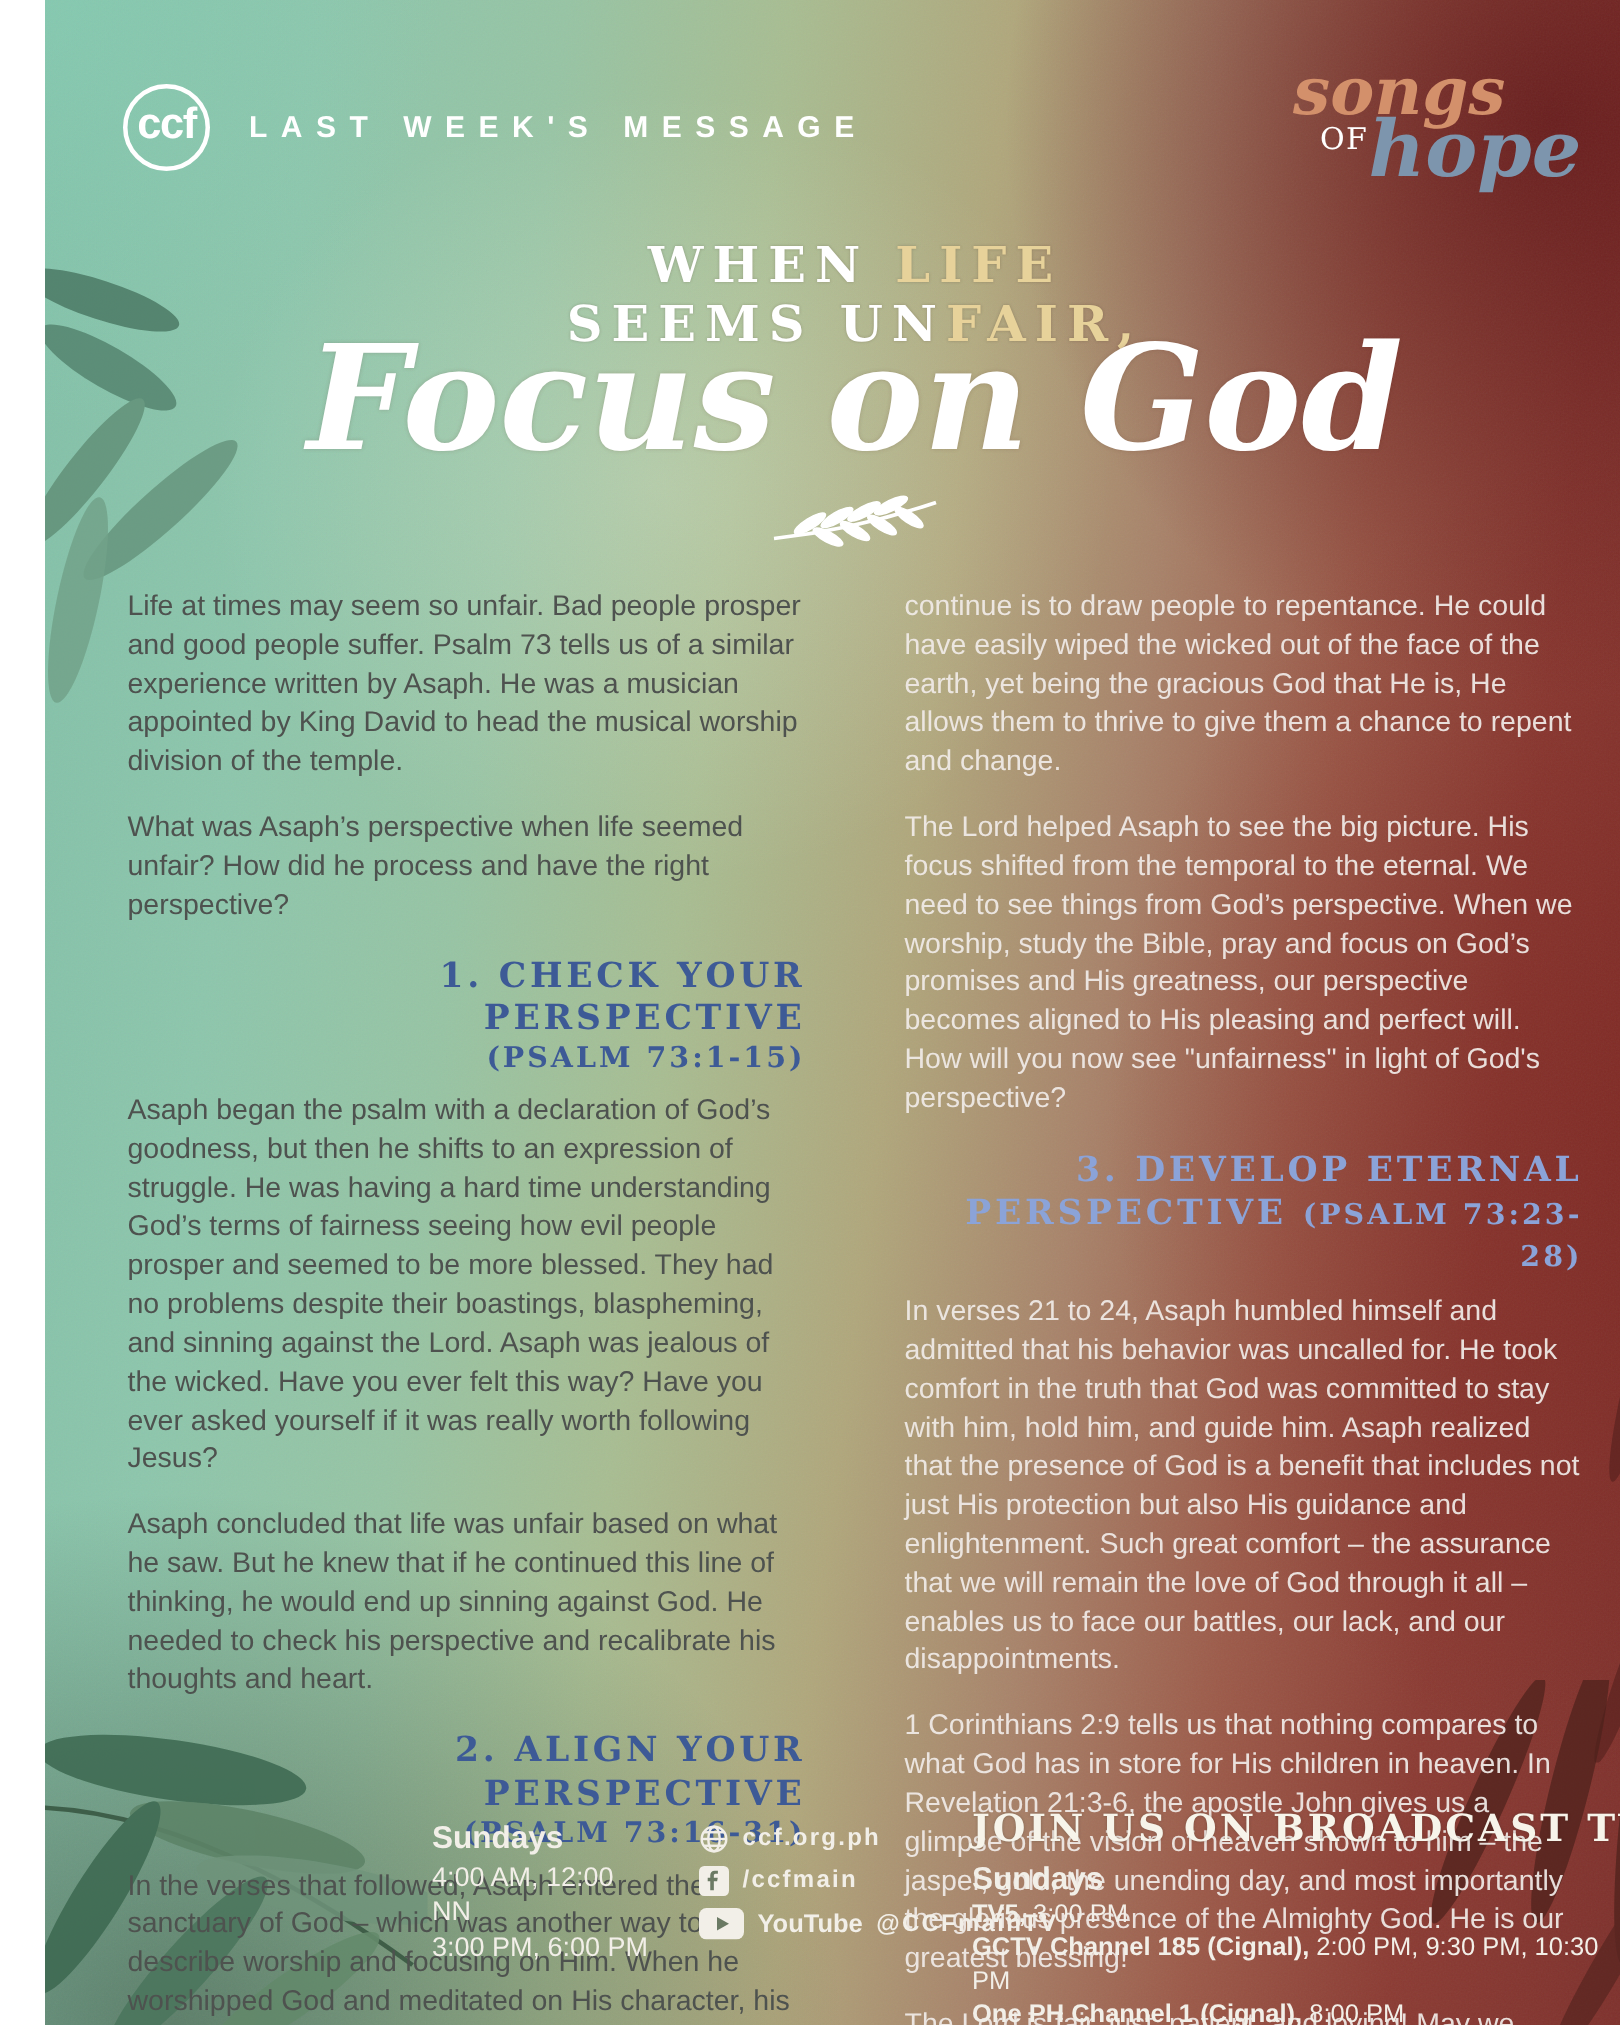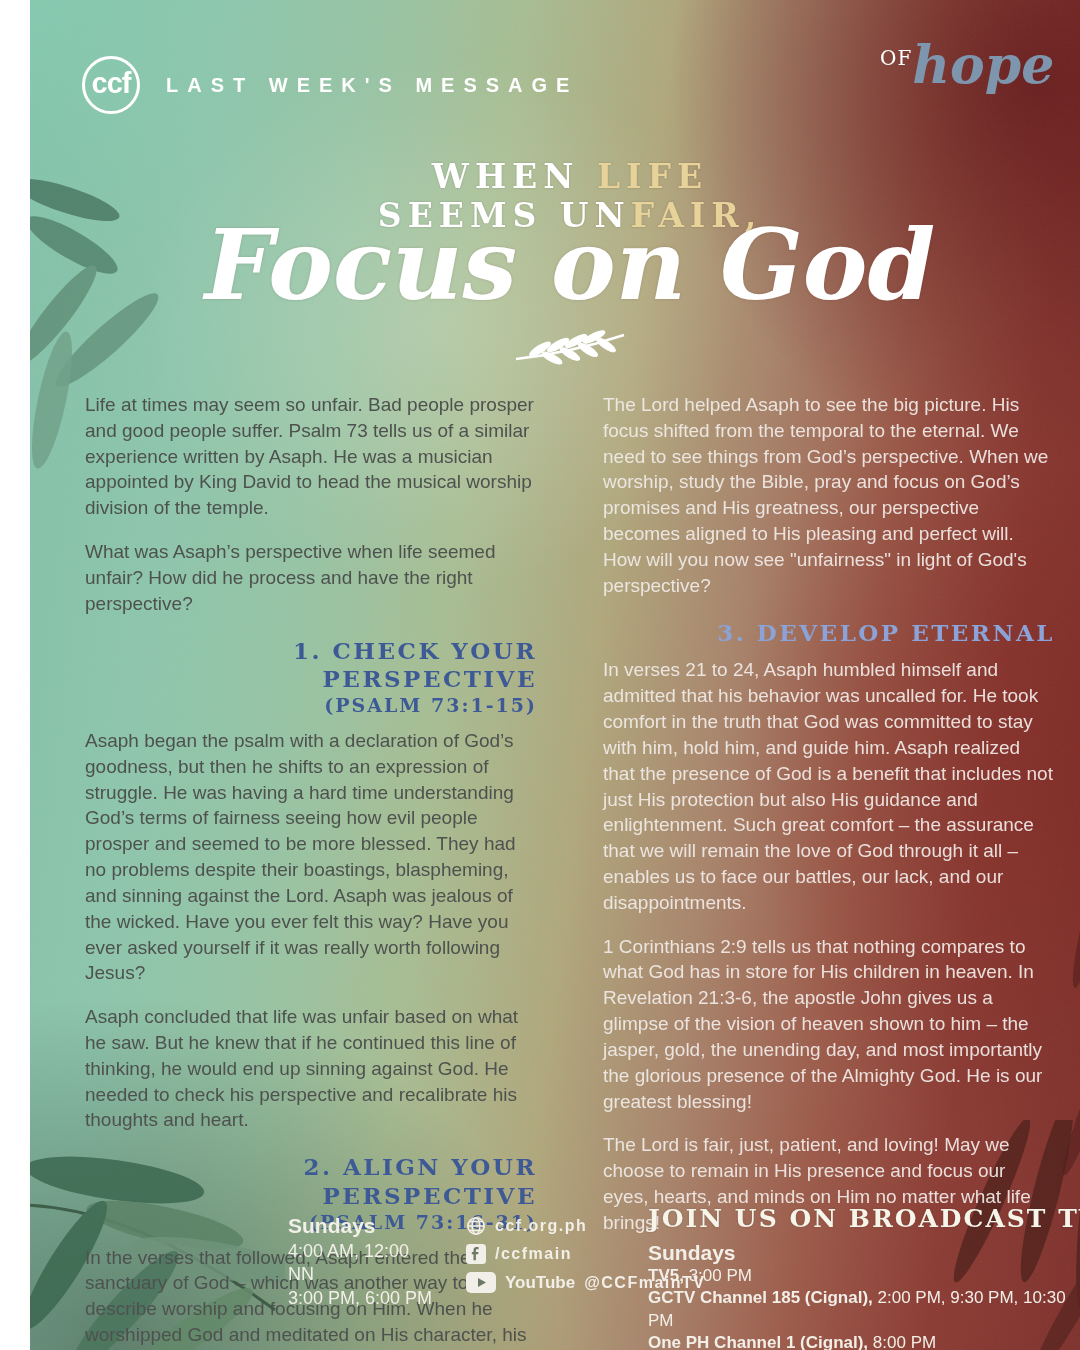--- a/index.html
+++ b/index.html
@@ -108,20 +108,21 @@
     </g>
   </svg>
 
   <div class="hdr-left">
     <div class="ccf-logo">
         <span>ccf</span>
       </div>
     <div class="tagline">LAST WEEK'S MESSAGE</div>
   </div>
   <div class="songs">
+    <span class="w1">songs</span>
     <span class="w2">OF</span><span class="w3">hope</span>
   </div>
 
   <div class="title">
     <div class="t-caps"><span>WHEN </span><span class="gold">LIFE</span></div>
     <div class="t-caps"><span>SEEMS UN</span><span class="gold">FAIR,</span></div>
     <div class="t-script">Focus on God</div>
     <div class="laurel">
       <svg width="120" height="44" viewBox="0 0 120 44">
         <g stroke="#ffffff" fill="#ffffff">
@@ -149,23 +150,25 @@
       </div>
       <p>Asaph began the psalm with a declaration of God’s goodness, but then he shifts to an expression of struggle. He was having a hard time understanding God’s terms of fairness seeing how evil people prosper and seemed to be more blessed. They had no problems despite their boastings, blaspheming, and sinning against the Lord. Asaph was jealous of the wicked. Have you ever felt this way? Have you ever asked yourself if it was really worth following Jesus?</p>
       <p>Asaph concluded that life was unfair based on what he saw. But he knew that if he continued this line of thinking, he would end up sinning against God. He needed to check his perspective and recalibrate his thoughts and heart.</p>
       <div class="h-blue">
         <span>2. ALIGN YOUR PERSPECTIVE</span>
         <span class="h-ref">(PSALM 73:16-31)</span>
       </div>
       <p>In the verses that followed, Asaph entered the sanctuary of God – which was another way to describe worship and focusing on Him. When he worshipped God and meditated on His character, his perspective changed. He perceived the grim future that awaited wicked people. 2 Peter 3:9 and Romans 2:4-5 tells us that the Lord is patient. His purpose for allowing evil to</p>
     </div>
     <div class="col col-right">
+      <p>continue is to draw people to repentance. He could have easily wiped the wicked out of the face of the earth, yet being the gracious God that He is, He allows them to thrive to give them a chance to repent and change.</p>
       <p>The Lord helped Asaph to see the big picture. His focus shifted from the temporal to the eternal.  We need to see things from God’s perspective. When we worship, study the Bible, pray and focus on God’s promises and His greatness, our perspective becomes aligned to His pleasing and perfect will. How will you now see "unfairness" in light of God's perspective?</p>
       <div class="h-blue">
         <span>3. DEVELOP ETERNAL</span>
+        <span class="h-ind"><span>PERSPECTIVE </span><span class="h-ref-inline">(PSALM 73:23-28)</span></span>
       </div>
       <p>In verses 21 to 24, Asaph humbled himself and admitted that his behavior was uncalled for. He took comfort in the truth that God was committed to stay with him, hold him, and guide him. Asaph realized that the presence of God is a benefit that includes not just His protection but also His guidance and enlightenment. Such great comfort – the assurance that we will remain the love of God through it all – enables us to face our battles, our lack, and our disappointments.</p>
       <p>1 Corinthians 2:9 tells us that nothing compares to what God has in store for His children in heaven. In Revelation 21:3-6, the apostle John gives us a glimpse of the vision of heaven shown to him – the jasper, gold, the unending day, and most importantly the glorious presence of the Almighty God. He is our greatest blessing!</p>
       <p>The Lord is fair, just, patient, and loving! May we choose to remain in His presence and focus our eyes, hearts, and minds on Him no matter what life brings!</p>
     </div>
   </div>
 
   <div class="footer-online">
     <div class="fo-body">
       <div class="fo-times">

